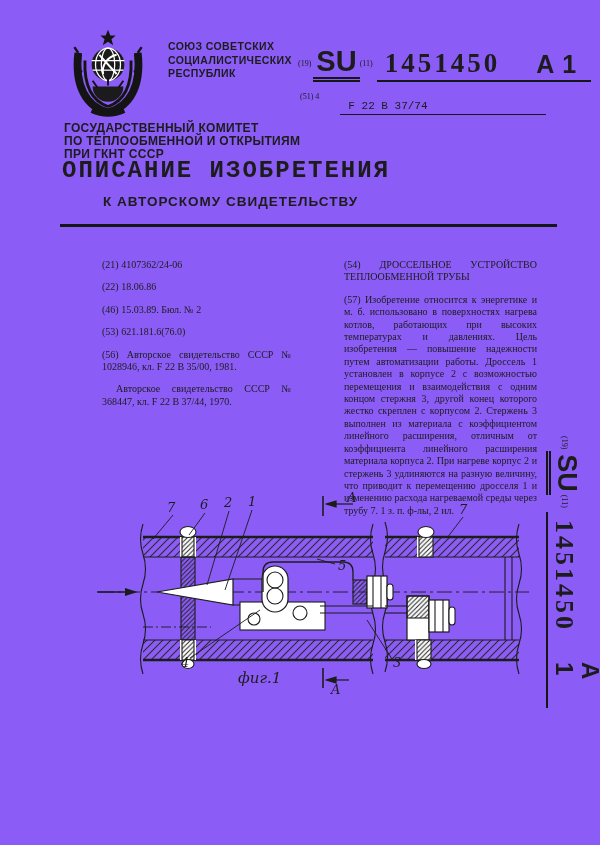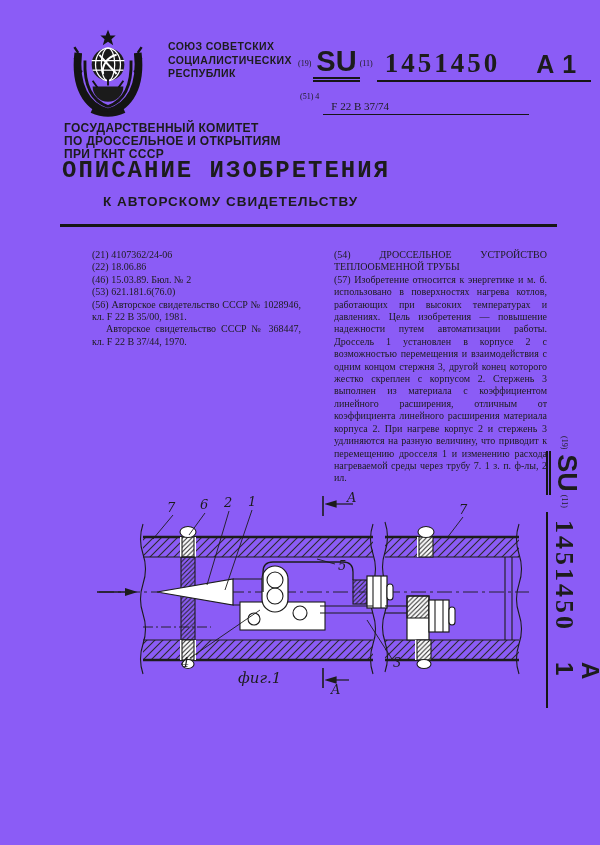--- a/index.html
+++ b/index.html
@@ -25,27 +25,27 @@
   .tiny{font-size:8px;font-family:"Liberation Serif",serif;margin:0 2px 14px 0;}
   .su{font-family:"Liberation Sans",sans-serif;font-weight:bold;font-size:29px;
     line-height:30px;border-bottom:5px double #161616;padding:0 3px 1px 3px;}
   .numline{border-bottom:2px solid #161616;padding:0 14px 3px 8px;margin-left:2px;
     display:flex;align-items:flex-end;}
   .num{font-family:"Liberation Serif",serif;font-weight:bold;font-size:27px;
     line-height:27px;letter-spacing:3px;}
   .kind{font-family:"Liberation Sans",sans-serif;font-weight:bold;font-size:25px;
     line-height:26px;margin-left:36px;letter-spacing:1px;}
   .ipc-row{left:300px;top:92px;display:flex;align-items:flex-end;}
-  .ipc{font-size:11px;font-family:Liberation Serif, serif;
-    border-bottom:1.5px solid #161616;width:198px;padding:0 0 2px 8px;margin-left:2px;}
+  .ipc{font-size:11px;font-family:Liberation Mono, monospace;
+    border-bottom:1.5px solid #161616;width:198px;padding:0 0 2px 8px;margin-left:19px;}
   
   .col{font-size:10px;line-height:12.4px;text-align:justify;}
   .col-left{left:64px;top:249px;width:237px;}
   .col-right{left:306px;top:249px;width:241px;}
-  .col p{margin:0;padding-left:28px;}
+  .col p{margin:10px;padding-left:28px;}
   .ref2{text-indent:14px;}
   
   .figure{left:95px;top:492px;width:440px;height:214px;}
   
   .sidebar{left:596px;top:436px;width:272px;height:50px;
     transform:rotate(90deg);transform-origin:0 0;
     display:flex;align-items:flex-end;}
   .sidebar .su{font-size:27px;}
   .sidebar .num{font-size:26px;}
   .sidebar .kind{font-size:24px;margin-left:30px;}
@@ -94,21 +94,21 @@
       <span class="kind">A 1</span>
     </span>
   </div>
   <div class="abs ipc-row">
     <span class="tiny">(51) 4</span>
     <span class="ipc">F 22 B 37/74</span>
   </div>
 
   <div class="abs committee">
     <div>ГОСУДАРСТВЕННЫЙ КОМИТЕТ</div>
-    <div>ПО ДРОССЕЛЬНОЕ И ОТКРЫТИЯМ</div>
+    <div>ПО ТЕПЛООБМЕННОЙ И ОТКРЫТИЯМ</div>
     <div>ПРИ ГКНТ СССР</div>
   </div>
 
   <div class="abs doc-title">ОПИСАНИЕ ИЗОБРЕТЕНИЯ</div>
   <div class="abs doc-subtitle">К АВТОРСКОМУ СВИДЕТЕЛЬСТВУ</div>
   <div class="abs rule"></div>
 
   <div class="abs col col-left">
     <p>(21) 4107362/24-06</p>
     <p>(22) 18.06.86</p>

